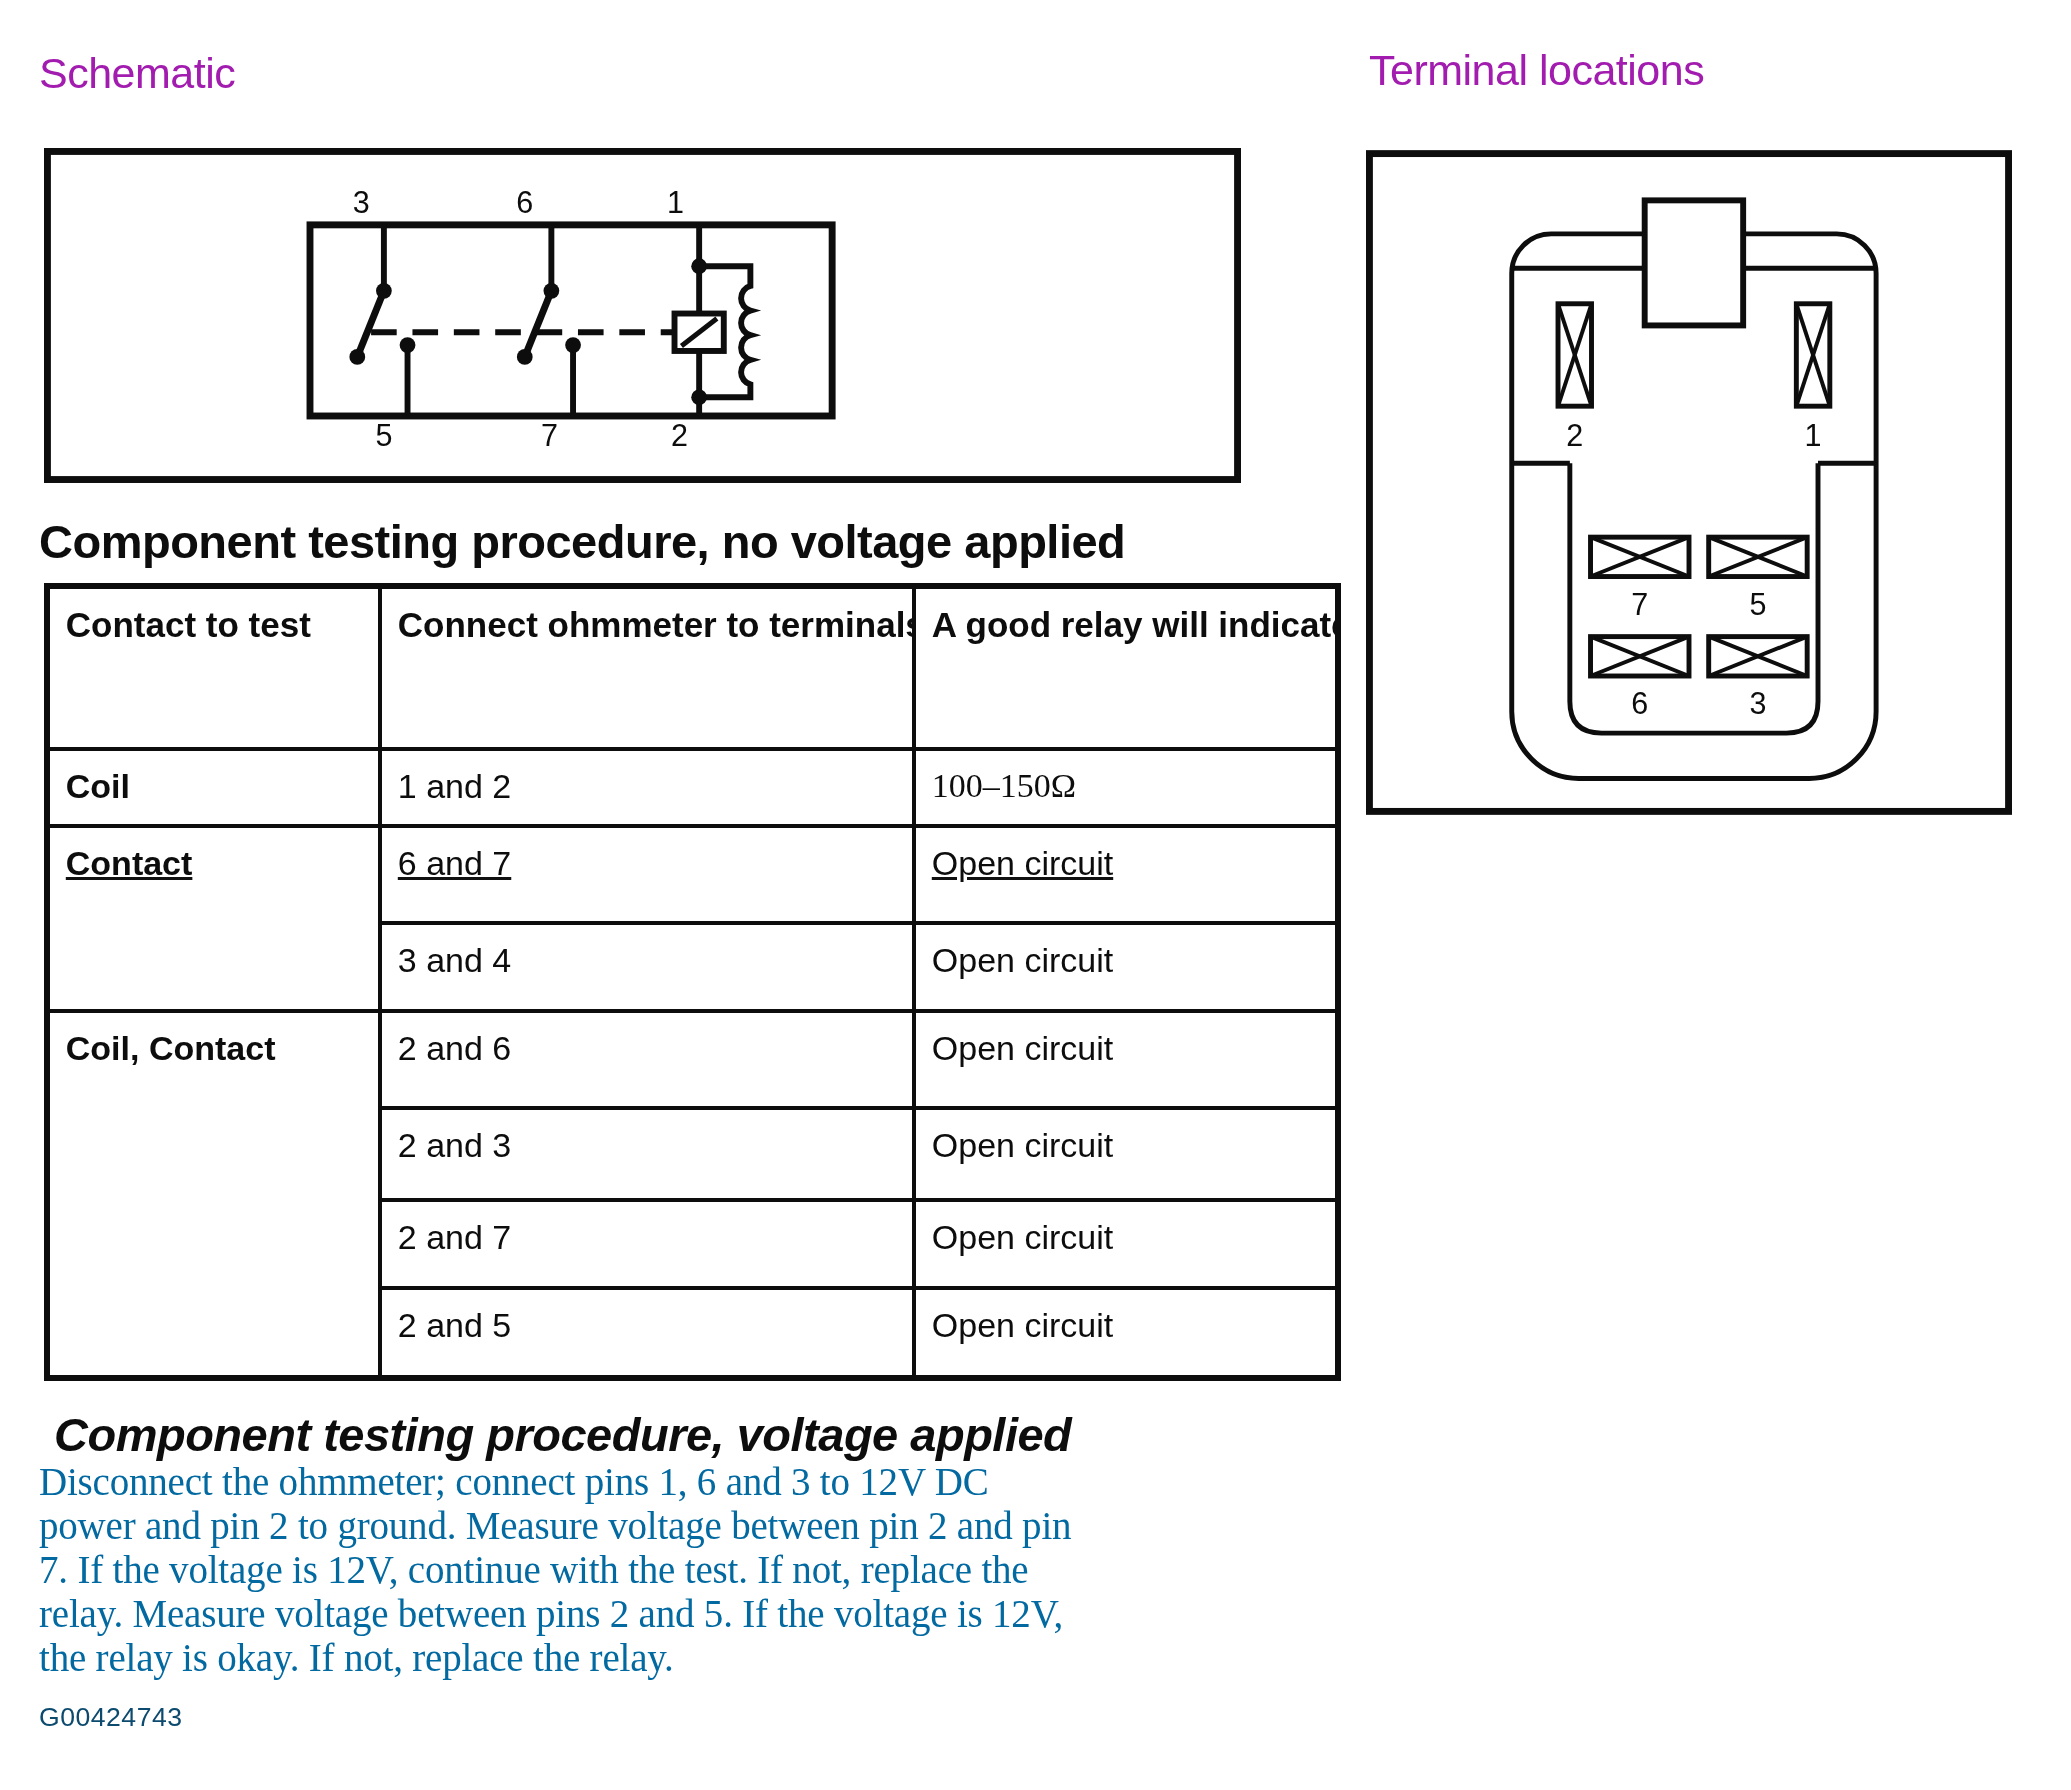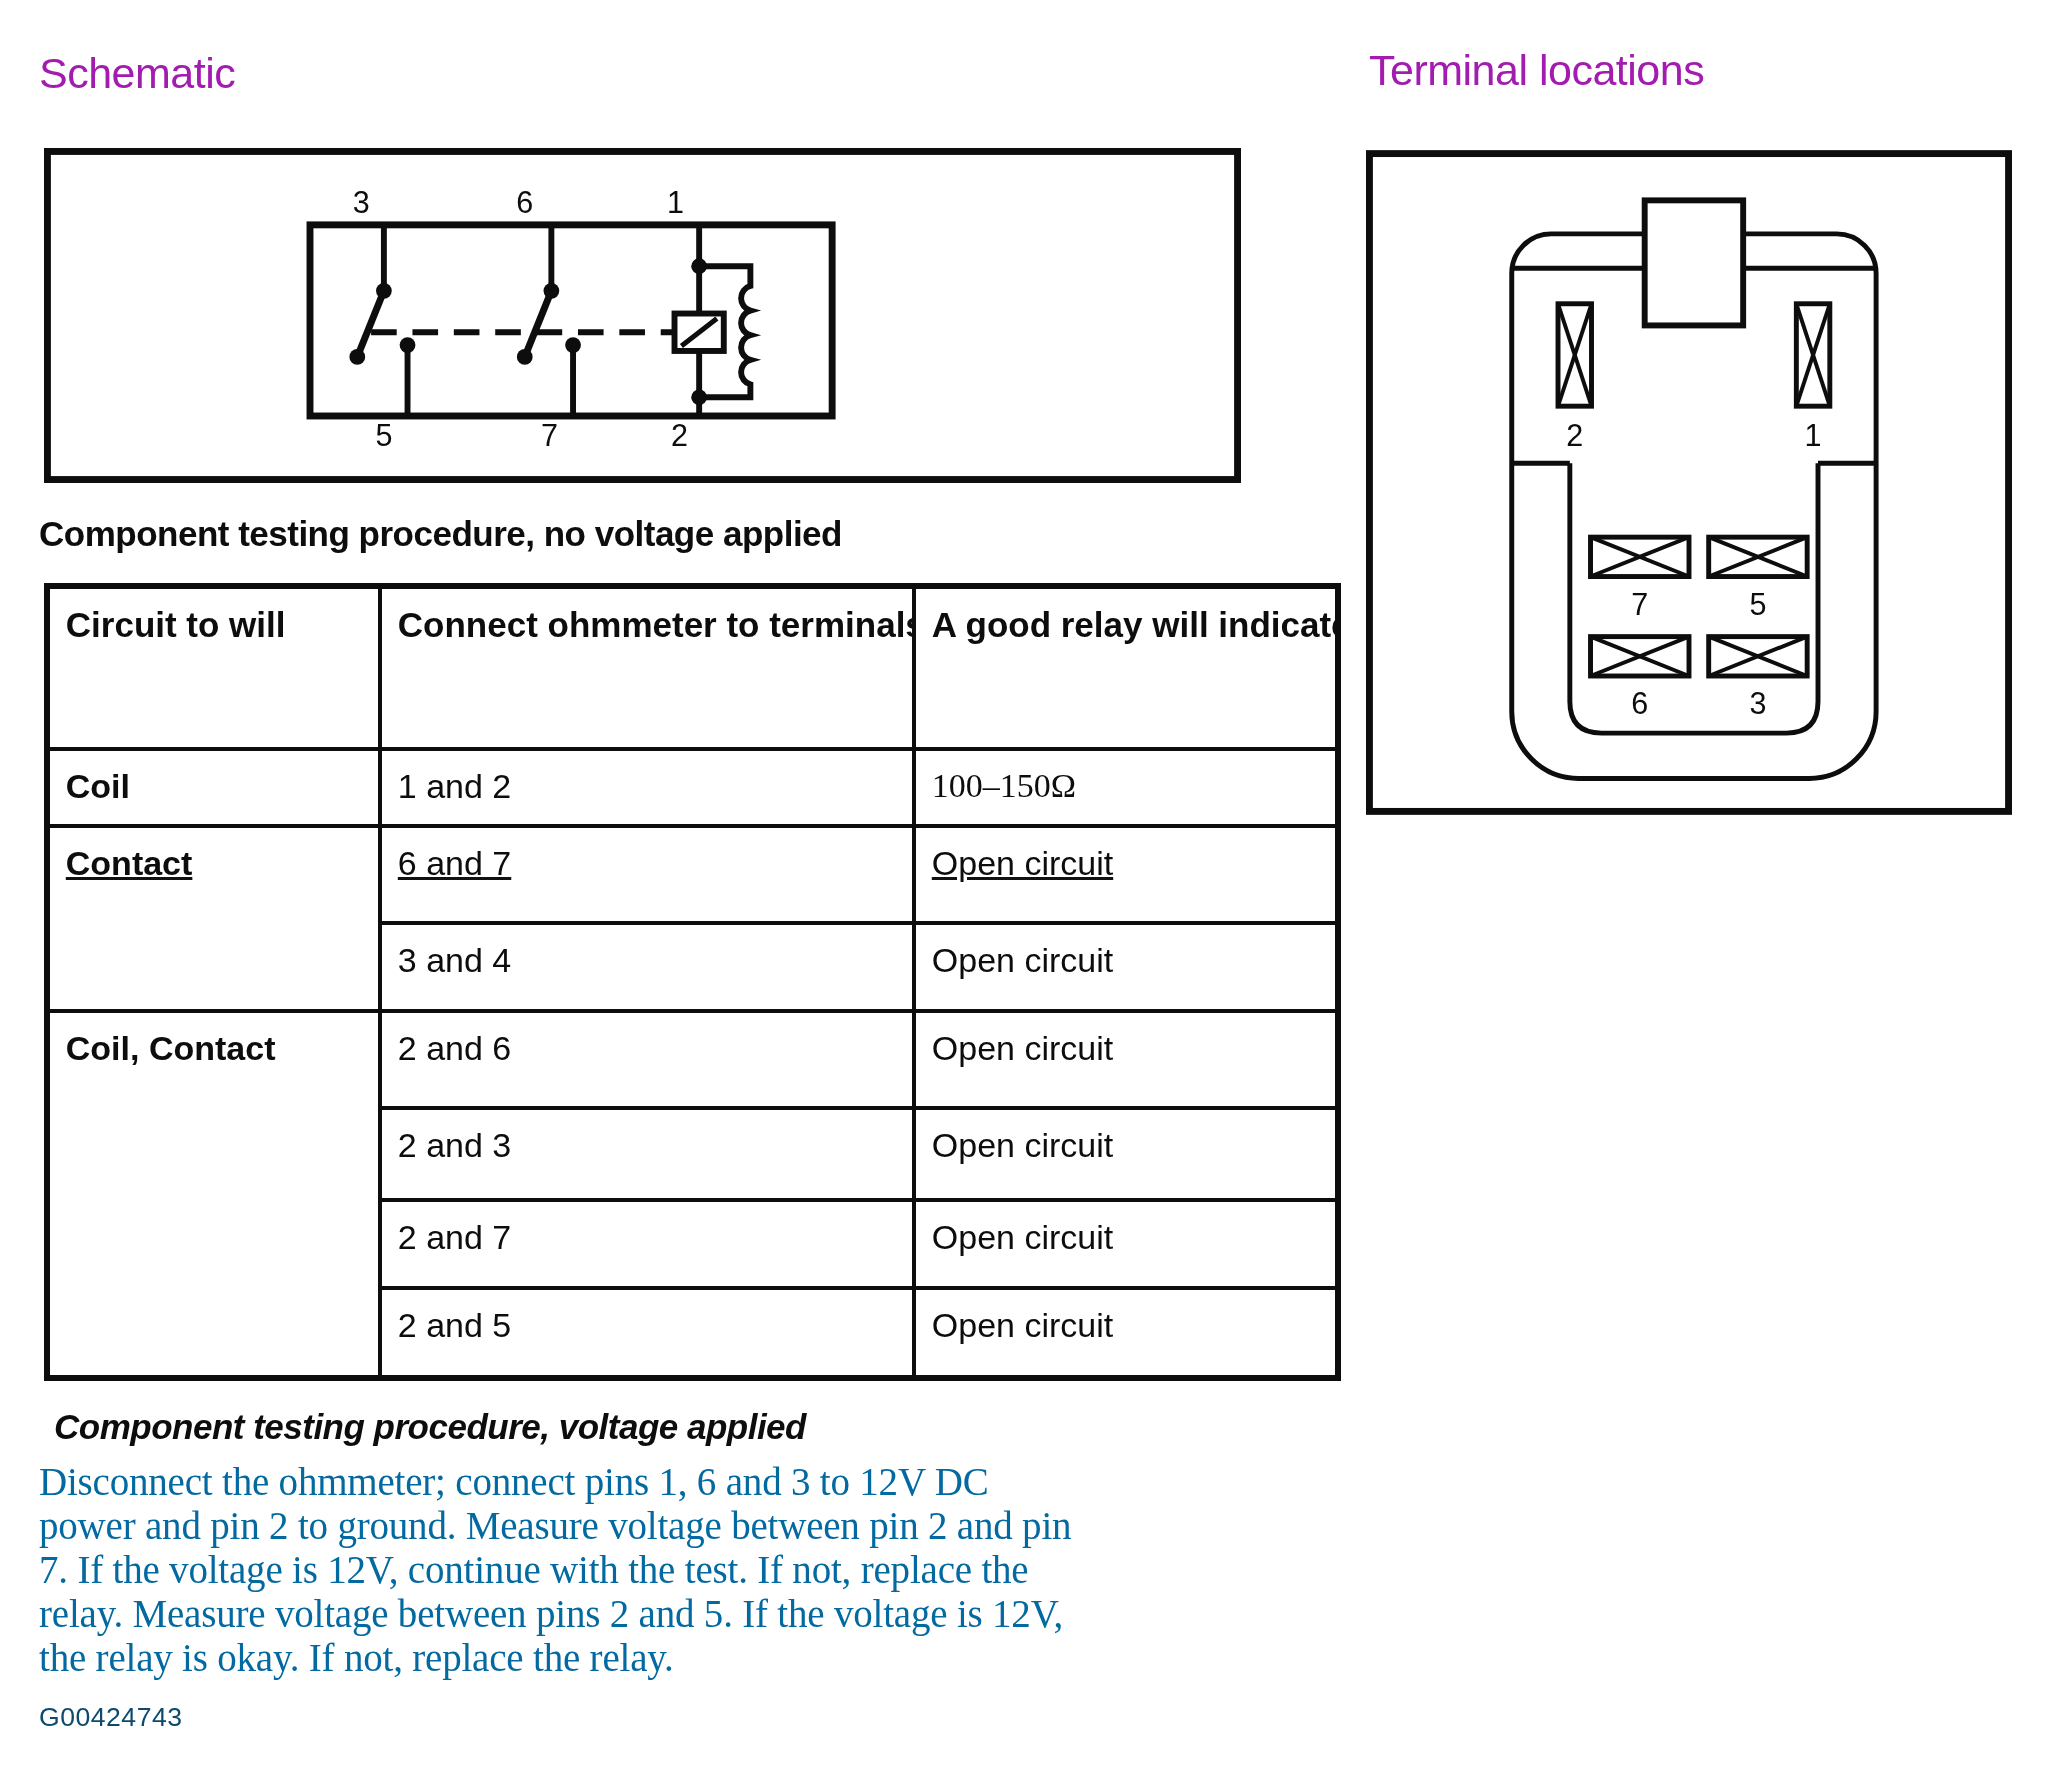--- a/index.html
+++ b/index.html
@@ -6,21 +6,21 @@
   body{
     width:2072px;height:1791px;background:#ffffff;position:relative;
     font-family:"Liberation Sans", sans-serif;color:#111;
     -webkit-font-smoothing:antialiased;
   }
   .abs{position:absolute;}
   .panel-title{
     font-weight:normal;font-size:43px;letter-spacing:-0.5px;color:#a21caf;
   }
   .section-title{
-    font-weight:bold;font-size:35px;letter-spacing:-0.5px;color:#0d0d0d;
+    font-weight:bold;font-size:47px;letter-spacing:-0.5px;color:#0d0d0d;
   }
   svg{display:block;}
   svg text{font-family:"Liberation Sans", sans-serif;fill:#0d0d0d;}
   .diag-label{font-size:31px;}
 
   
   table.test{
     border-collapse:collapse;table-layout:fixed;
     width:1290px;border:6.9px solid #0d0d0d;
   }
@@ -154,21 +154,21 @@
 <div class="abs section-title" style="left:39px;top:514px;">Component testing procedure, no voltage applied</div>
 
 <table class="test abs" style="left:44px;top:583px;">
   <colgroup>
       <col class="c1">
       <col class="c2">
       <col class="c3">
     </colgroup>
   <tbody>
       <tr class="hdr">
-    <th>Circuit to will</th>
+    <th>Contact to test</th>
     <th>Connect ohmmeter to terminals</th>
     <th>A good relay will indicate</th>
   </tr>
   <tr class="r0">
     <td class="circuit">Coil</td>
     <td>1 and 2</td>
     <td class="serif-val">100–150Ω</td>
   </tr>
   <tr class="r1">
     <td class="circuit" rowspan="2">Contact</td>

